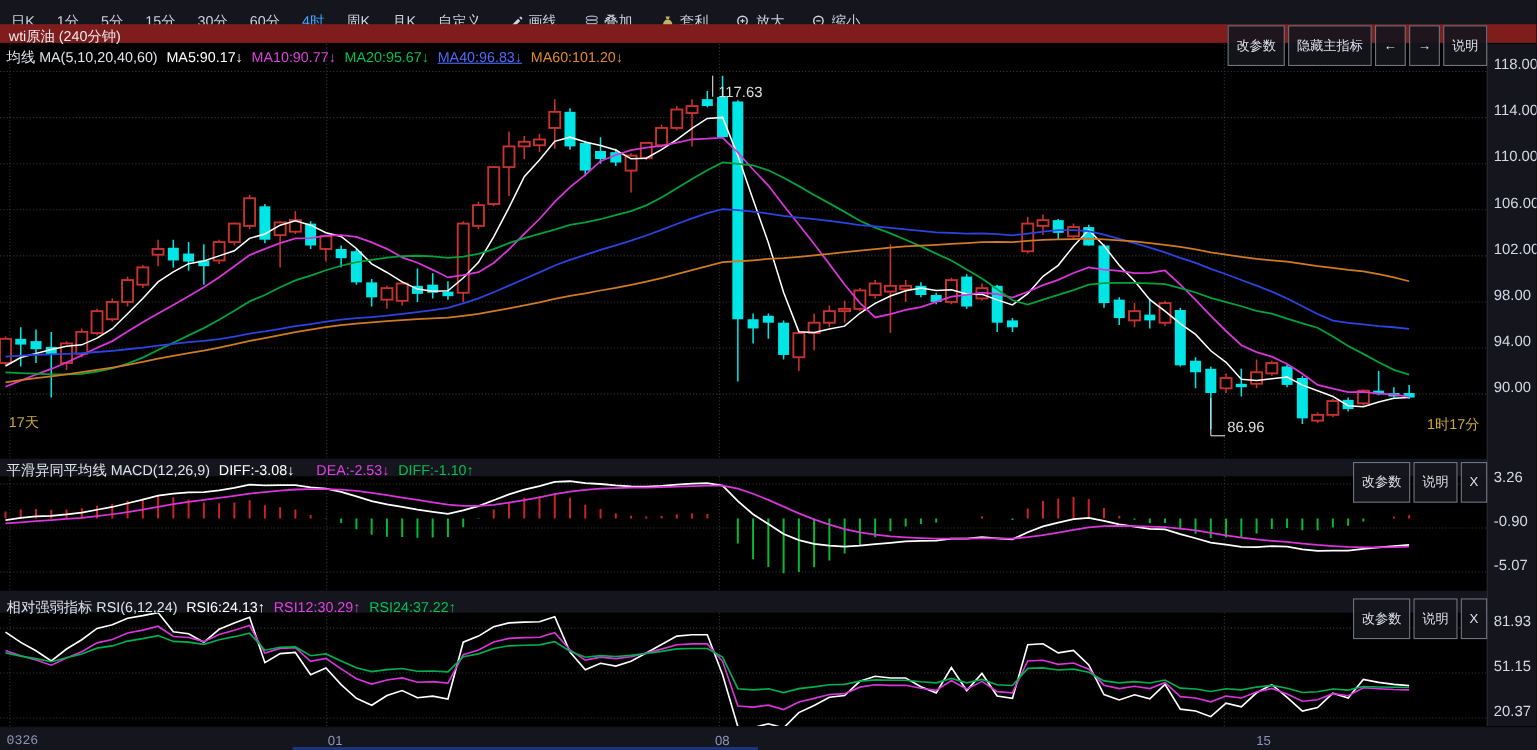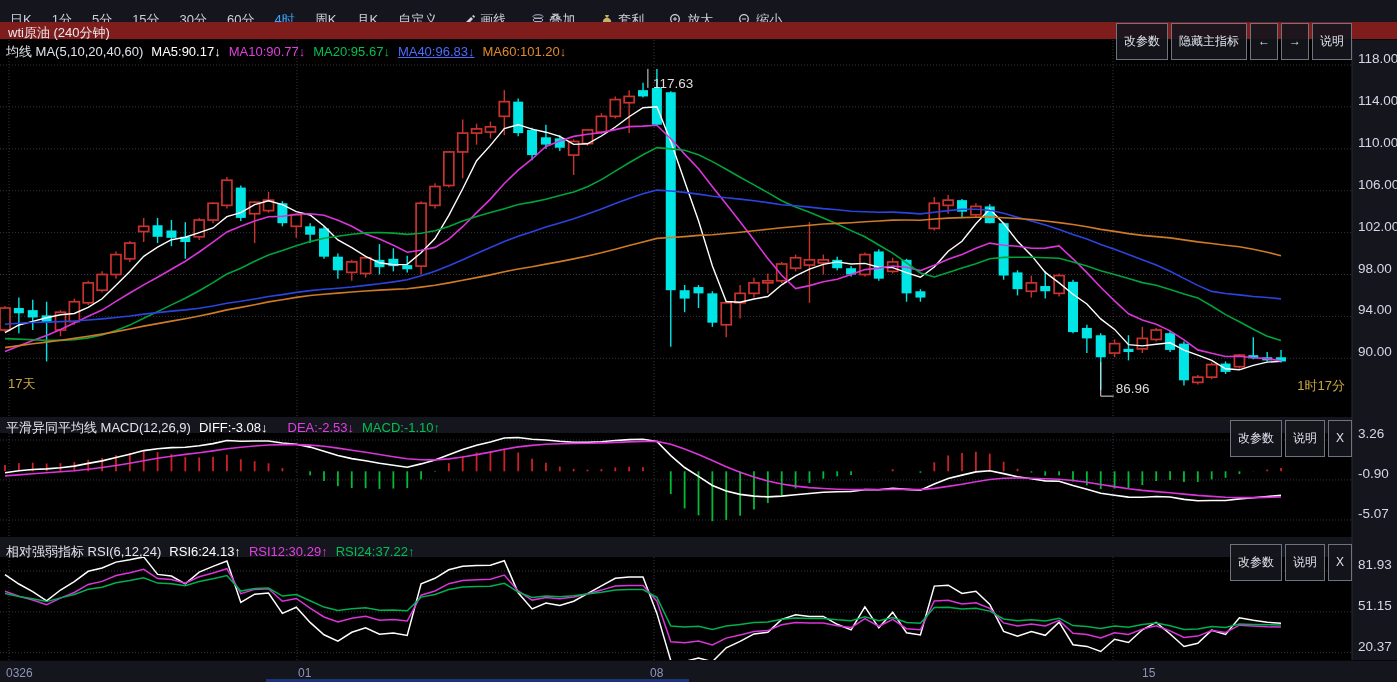--- a/index.html
+++ b/index.html
@@ -457,32 +457,32 @@
     <span id="title-text">wti原油 (240分钟)</span>
     <div id="title-btns" class="btnrow">
         <div class="btn">改参数</div>
         <div class="btn">隐藏主指标</div>
         <div class="btn">←</div>
         <div class="btn">→</div>
         <div class="btn">说明</div>
       </div>
   </div>
   <div class="hdr" id="ma-header" style="top:43px;left:6px;"><span>均线 MA(5,10,20,40,60)</span><span style="color: rgb(255, 255, 255);">MA5:90.17↓</span><span style="color: rgb(224, 64, 224);">MA10:90.77↓</span><span style="color: rgb(0, 192, 80);">MA20:95.67↓</span><span style="color: rgb(77, 107, 255); text-decoration: underline;">MA40:96.83↓</span><span style="color: rgb(224, 138, 46); margin-top: 48px;">MA60:101.20↓</span></div>
-  <div class="hdr" id="macd-header" style="top:419px;left:6px;"><span>平滑异同平均线 MACD(12,26,9)</span><span style="color: rgb(255, 255, 255);">DIFF:-3.08↓</span><span style="color: rgb(224, 64, 224); padding-left: 12px;">DEA:-2.53↓</span><span style="color: rgb(0, 192, 80);">MACD:-1.10↑</span></div>
+  <div class="hdr" id="macd-header" style="top:419px;left:6px;"><span>平滑异同平均线 MACD(12,26,9)</span><span style="color: rgb(255, 255, 255);">DIFF:-3.08↓</span><span style="color: rgb(224, 64, 224); padding-left: 12px;">DEA:-2.53↓</span><span style="color: rgb(0, 192, 80);">DIFF:-1.10↑</span></div>
   <div class="hdr" id="rsi-header" style="top:543px;left:6px;"><span>相对强弱指标 RSI(6,12,24)</span><span style="color: rgb(255, 255, 255);">RSI6:24.13↑</span><span style="color: rgb(224, 64, 224);">RSI12:30.29↑</span><span style="color: rgb(0, 192, 80);">RSI24:37.22↑</span></div>
   <div id="macd-btns" class="btnrow" style="top:420px;right:45px;">
       <div class="btn">改参数</div>
       <div class="btn">说明</div>
       <div class="btn">X</div>
     </div>
   <div id="rsi-btns" class="btnrow" style="top:544px;right:45px;">
       <div class="btn">改参数</div>
       <div class="btn">说明</div>
       <div class="btn">X</div>
     </div>
   <div id="xaxis">
-      <span style="left: 6px;">0326</span>
+      <span style="left: 6px; font-family: Liberation Mono, monospace;">0326</span>
       <span style="left: 298px;">01</span>
       <span style="left: 650px;">08</span>
       <span style="left: 1110px; margin-left: 32px;">15</span>
     </div>
   <div id="scrollbar" style="left:266px;width:423px;"></div>
 </div>
 
 </body></html>

